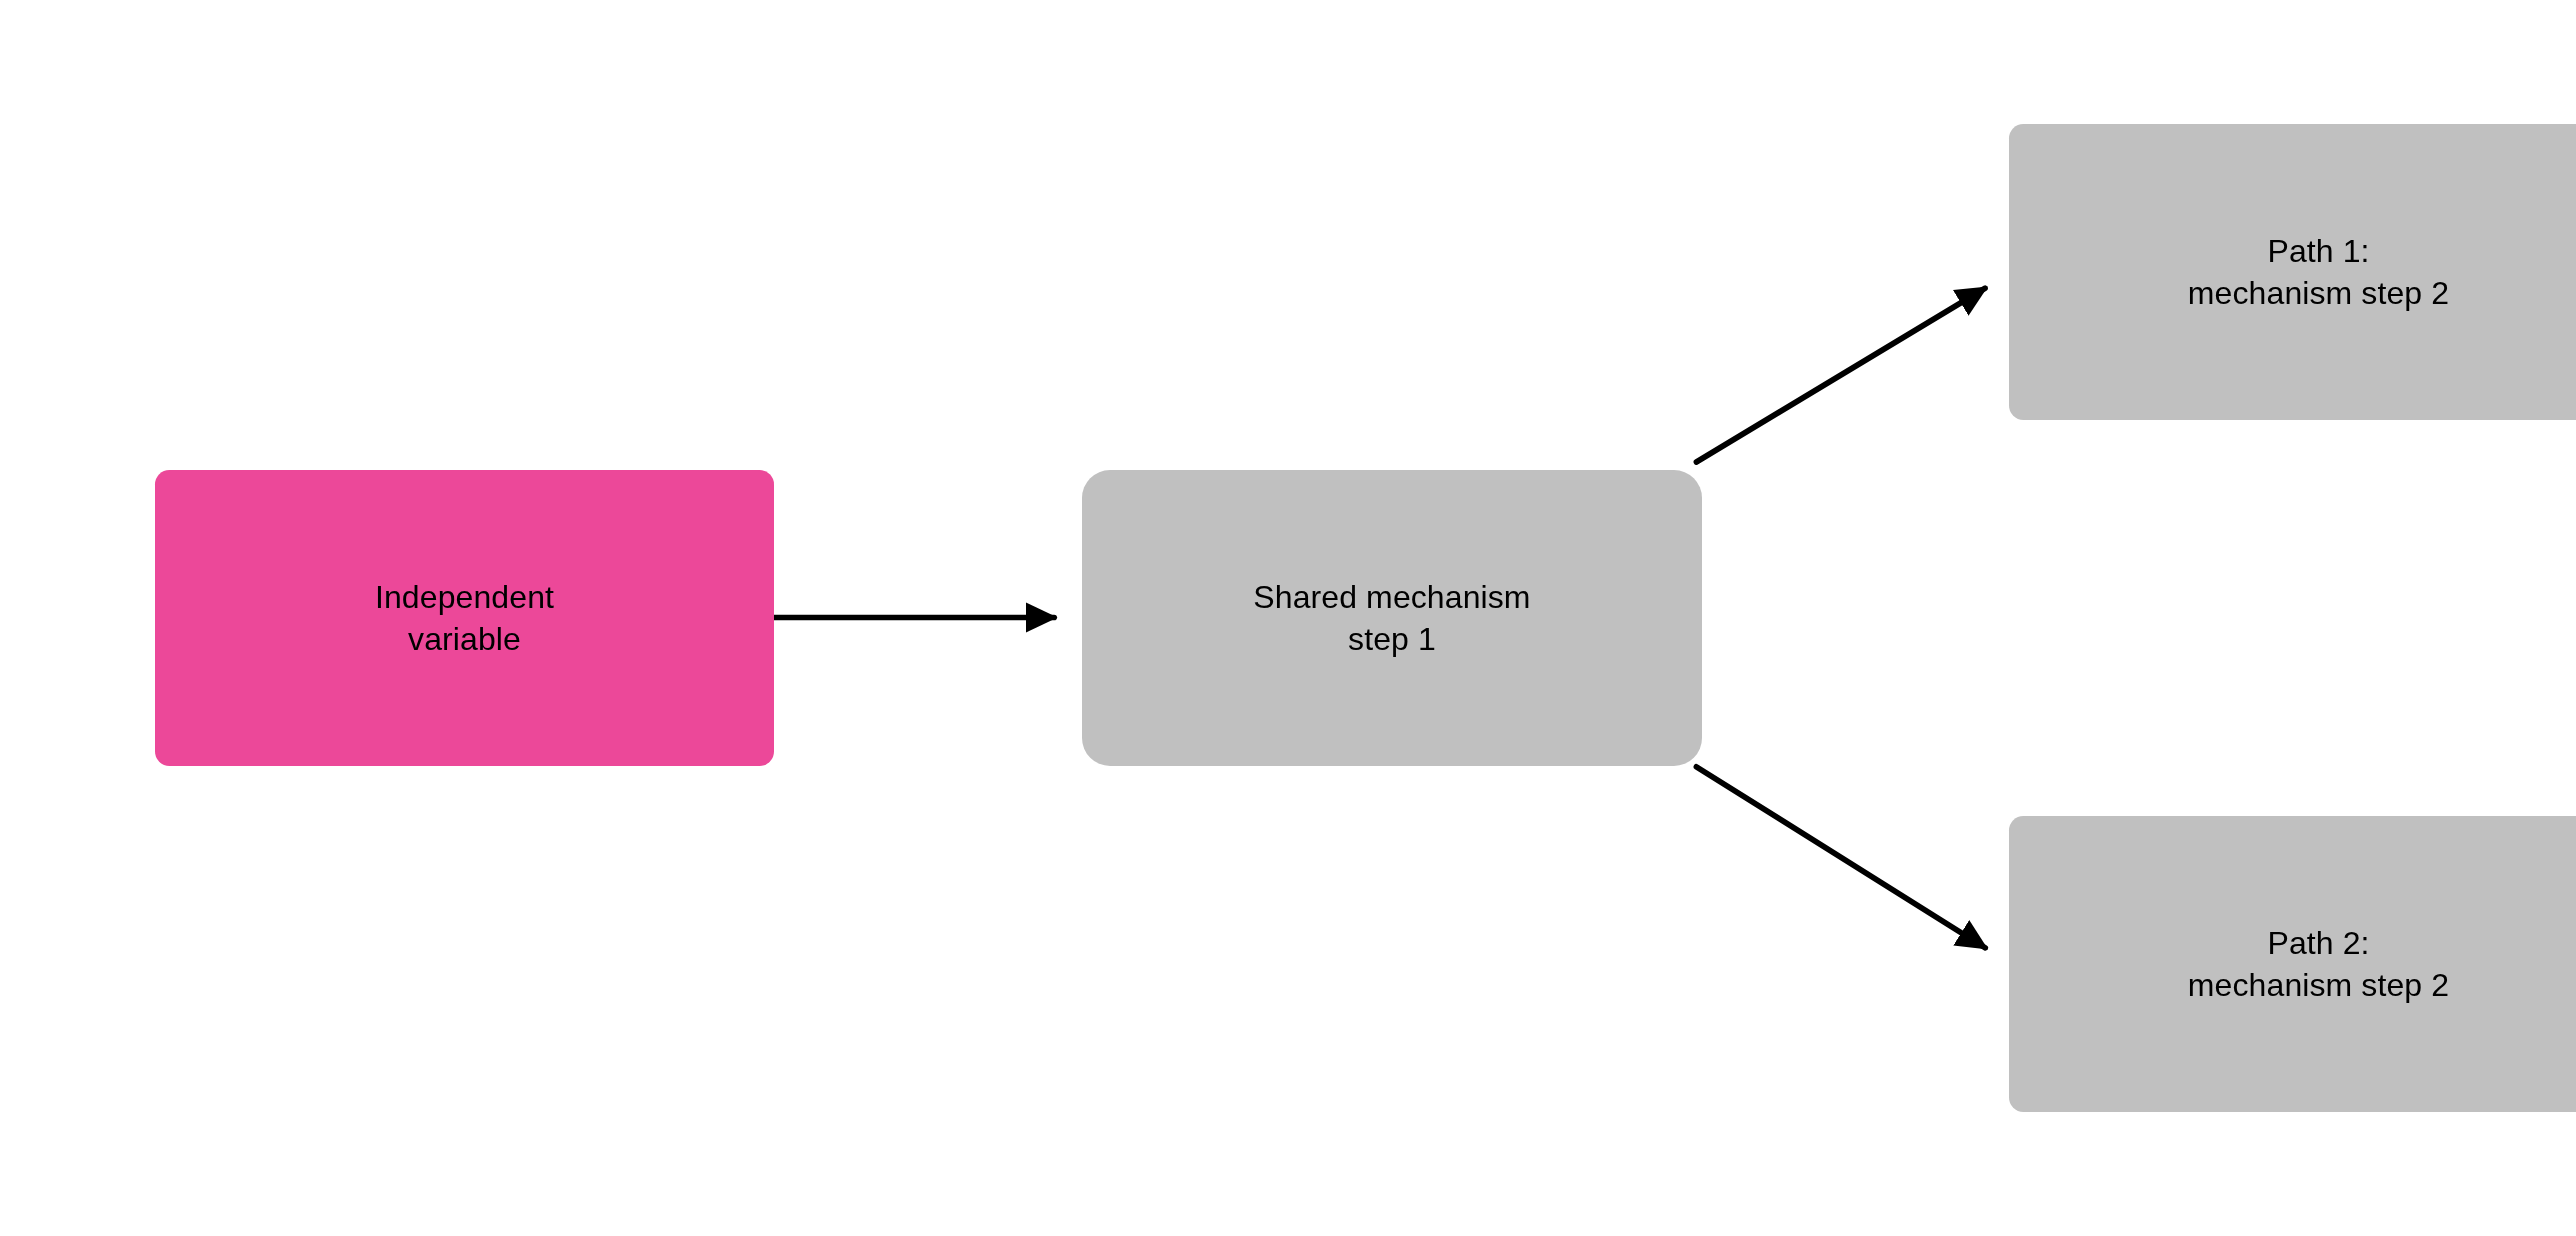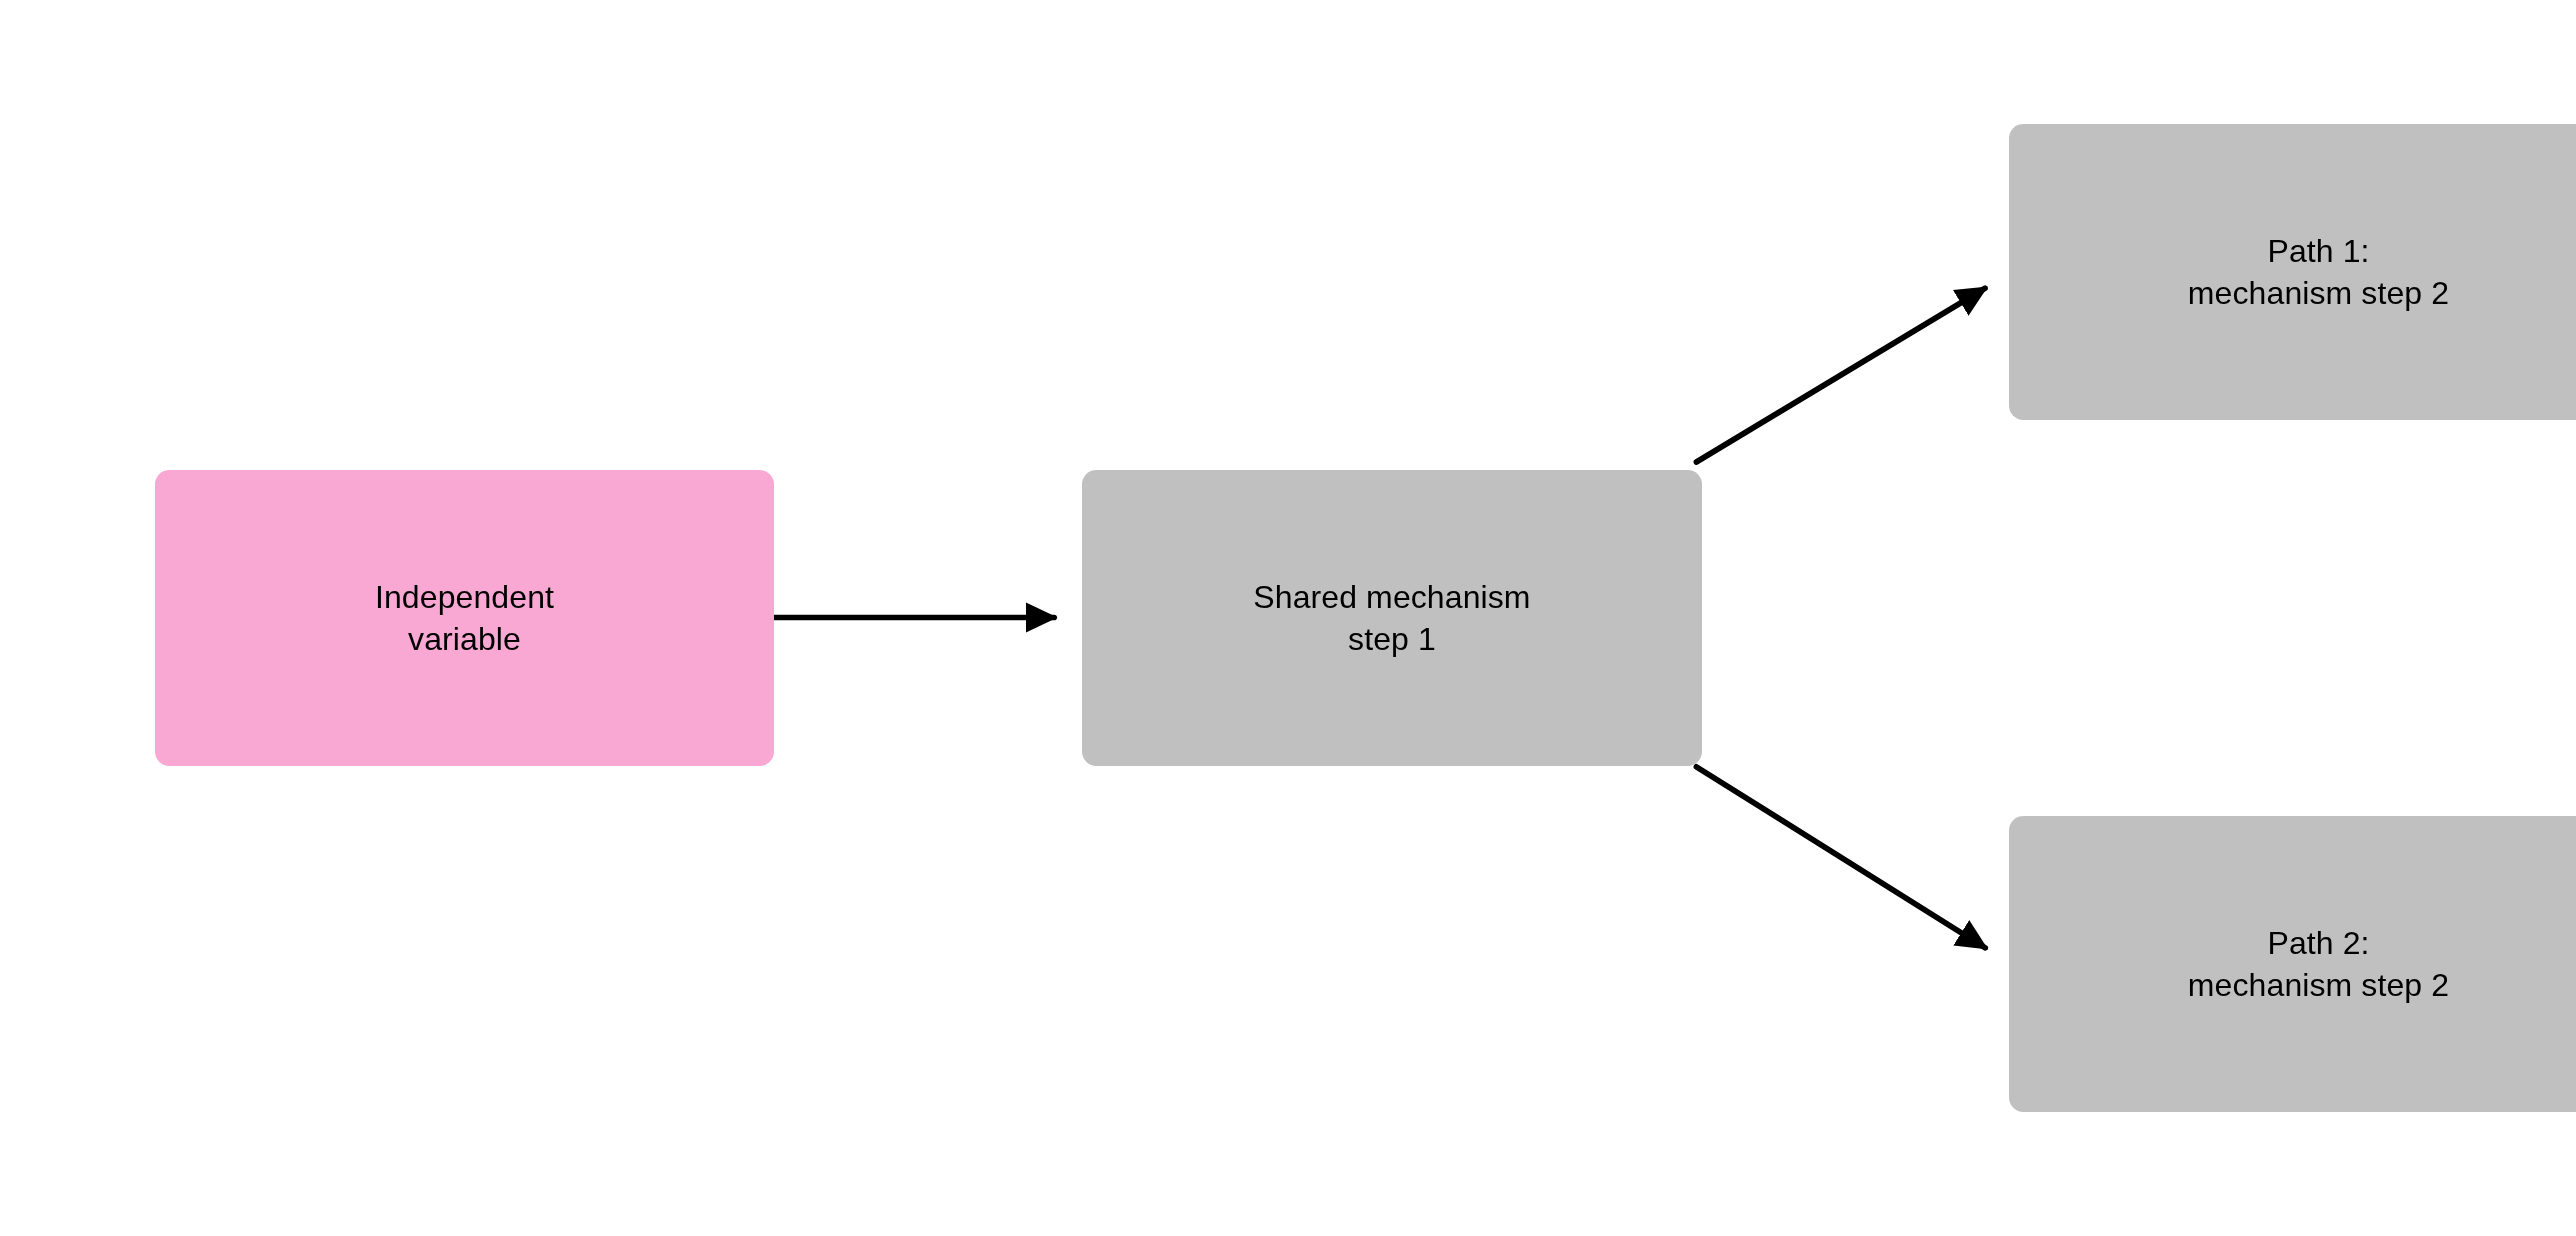--- a/index.html
+++ b/index.html
@@ -52,23 +52,23 @@
     </defs>
     <g id="edges-group">
         <line x1="1502" y1="1199" x2="2046" y2="1199" stroke="#000000" stroke-width="11" stroke-linecap="round" marker-end="url(#arrowhead)"></line>
         <line x1="3293" y1="897" x2="3853.442892560608" y2="559.8079125751052" stroke="#000000" stroke-width="11" stroke-linecap="round" marker-end="url(#arrowhead)"></line>
         <line x1="3293" y1="1489" x2="3853.932756331026" y2="1840.3942390900147" stroke="#000000" stroke-width="11" stroke-linecap="round" marker-end="url(#arrowhead)"></line>
         <line x1="5096" y1="524" x2="5560.301318806093" y2="869.9320102567139" stroke="#000000" stroke-width="11" stroke-linecap="round" marker-end="url(#arrowhead)"></line>
         <line x1="5096" y1="1873" x2="5560.340797165714" y2="1526.120906465138" stroke="#000000" stroke-width="11" stroke-linecap="round" marker-end="url(#arrowhead)"></line>
       </g>
   </svg>
 
-  <div class="node" style="left: 155px; top: 470px; width: 619px; height: 296px; background: #f9a8d4;">Independent
+  <div class="node" style="left: 155px; top: 470px; width: 619px; height: 296px; background: #ec4899;">Independent
 variable</div>
-  <div class="node" style="left: 1082px; top: 470px; width: 620px; height: 296px; background: rgb(192, 192, 192);">Shared mechanism
+  <div class="node" style="left: 1082px; top: 470px; width: 620px; height: 296px; background: rgb(192, 192, 192); border-radius: 28px;">Shared mechanism
 step 1</div>
   <div class="node" style="left: 2009px; top: 124px; width: 619px; height: 296px; background: rgb(192, 192, 192);">Path 1:
 mechanism step 2</div>
   <div class="node" style="left: 2009px; top: 816px; width: 619px; height: 296px; background: rgb(192, 192, 192);">Path 2:
 mechanism step 2</div>
 
 </div>
 
 
 </body></html>

